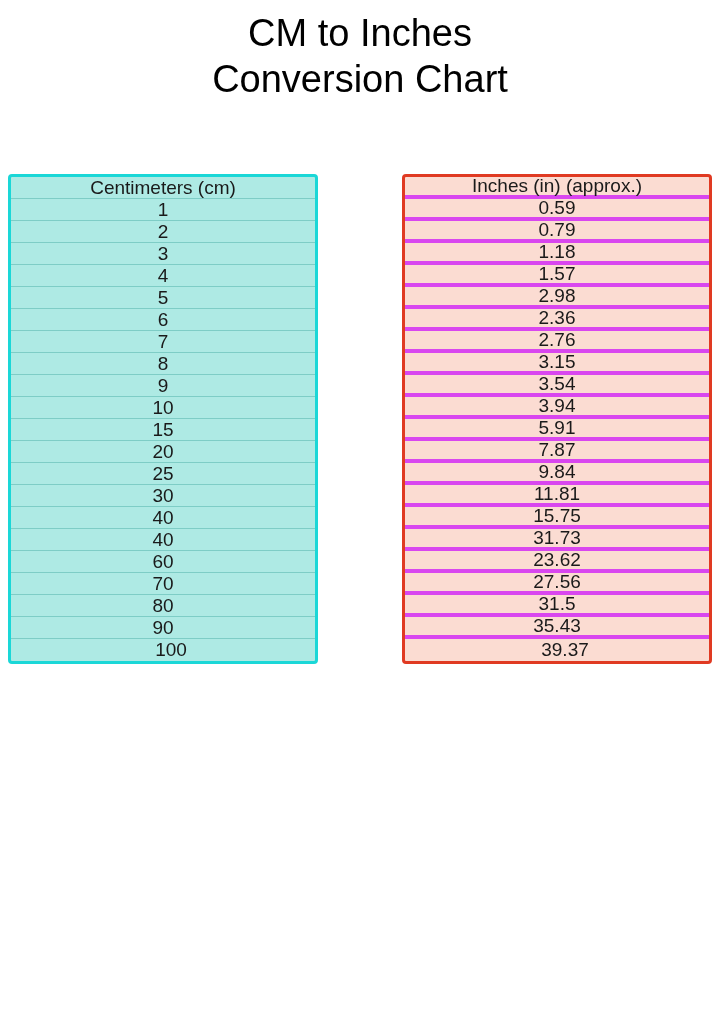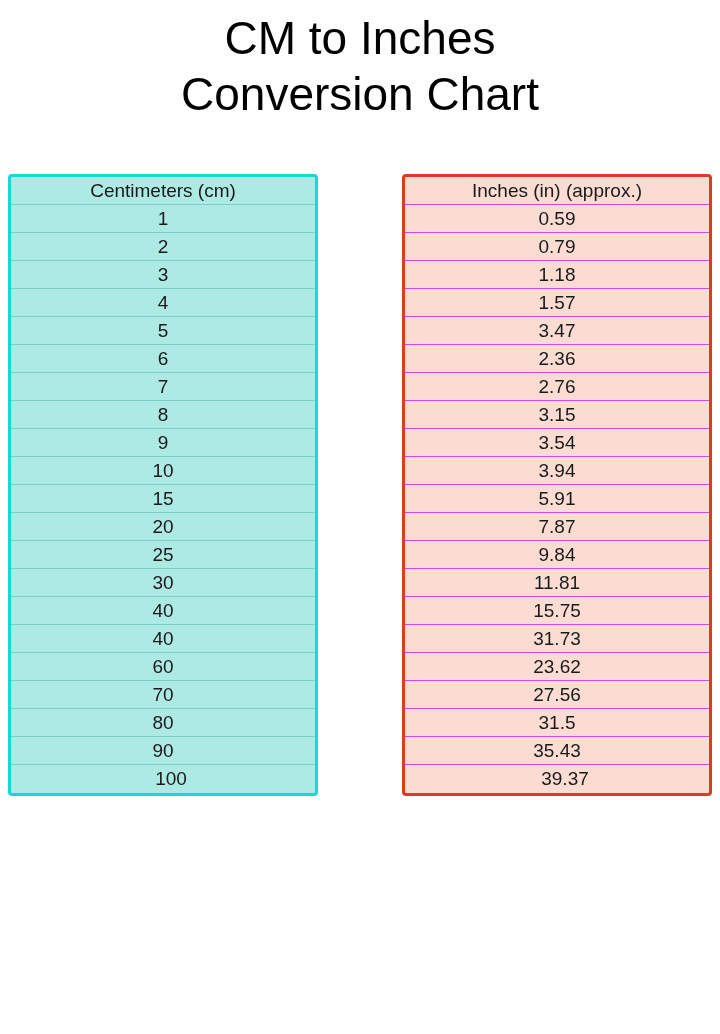--- a/index.html
+++ b/index.html
@@ -15,21 +15,21 @@
     overflow: hidden;
   }
   .page {
     position: relative;
     width: 720px;
     height: 1034px;
     box-sizing: border-box;
   }
   .title {
     text-align: center;
-    font-size: 46px;
+    font-size: 38px;
     line-height: 1.22;
     font-weight: 400;
     letter-spacing: 0px;
     padding-top: 10px;
     color: #000;
   }
   .title .line {
     display: block;
   }
   .columns {
@@ -52,33 +52,33 @@
   }
   .col-cm {
     border-color: #1ad7d7;
     background: #aeeae4;
   }
   .col-in {
     border-color: #e03a22;
     background: #fbdcd2;
   }
   .cell {
-    height: 28px;
+    height: 22px;
     display: flex;
     align-items: center;
     justify-content: center;
     font-size: 19px;
     color: #1a1a1a;
     box-sizing: border-box;
   }
   .col-cm .cell {
     border-bottom: 1px solid #7ecdc6;
   }
   .col-in .cell {
-    border-bottom: 1px solid #d946ef;
+    border-bottom: 4px solid #d946ef;
   }
   .cell.last {
     border-bottom: none;
     padding-left: 16px;
   }
   .head {
     font-size: 19px;
   }
 </style>
 </head>
@@ -117,21 +117,21 @@
       <div class="cell">90</div>
       <div class="cell last">100</div>
     </div>
 
     <div class="col col-in">
       <div class="cell head">Inches (in) (approx.)</div>
       <div class="cell">0.59</div>
       <div class="cell">0.79</div>
       <div class="cell">1.18</div>
       <div class="cell">1.57</div>
-      <div class="cell">3.47</div>
+      <div class="cell">2.98</div>
       <div class="cell">2.36</div>
       <div class="cell">2.76</div>
       <div class="cell">3.15</div>
       <div class="cell">3.54</div>
       <div class="cell">3.94</div>
       <div class="cell">5.91</div>
       <div class="cell">7.87</div>
       <div class="cell">9.84</div>
       <div class="cell">11.81</div>
       <div class="cell">15.75</div>

